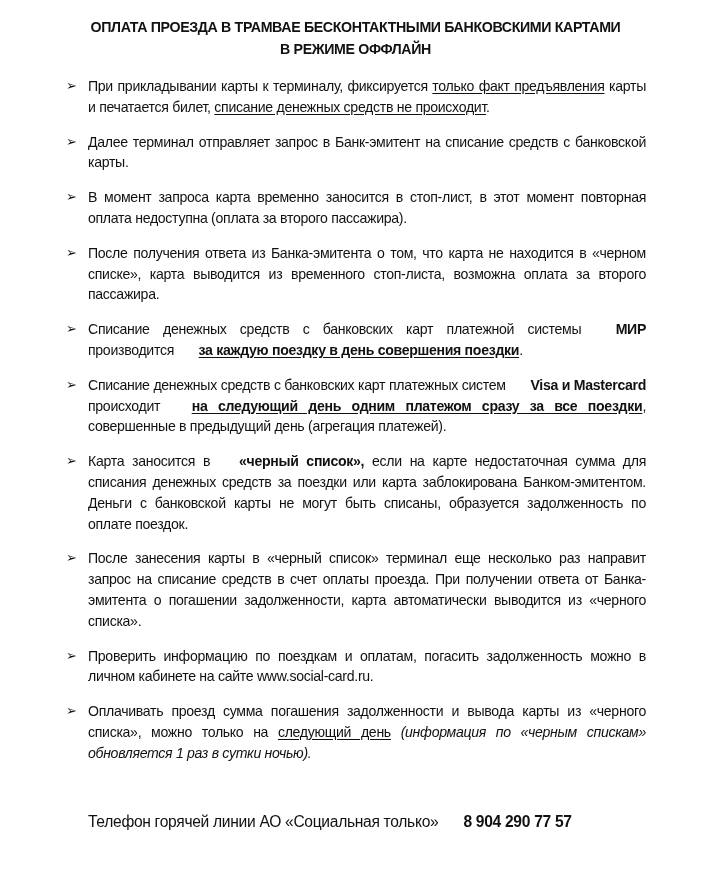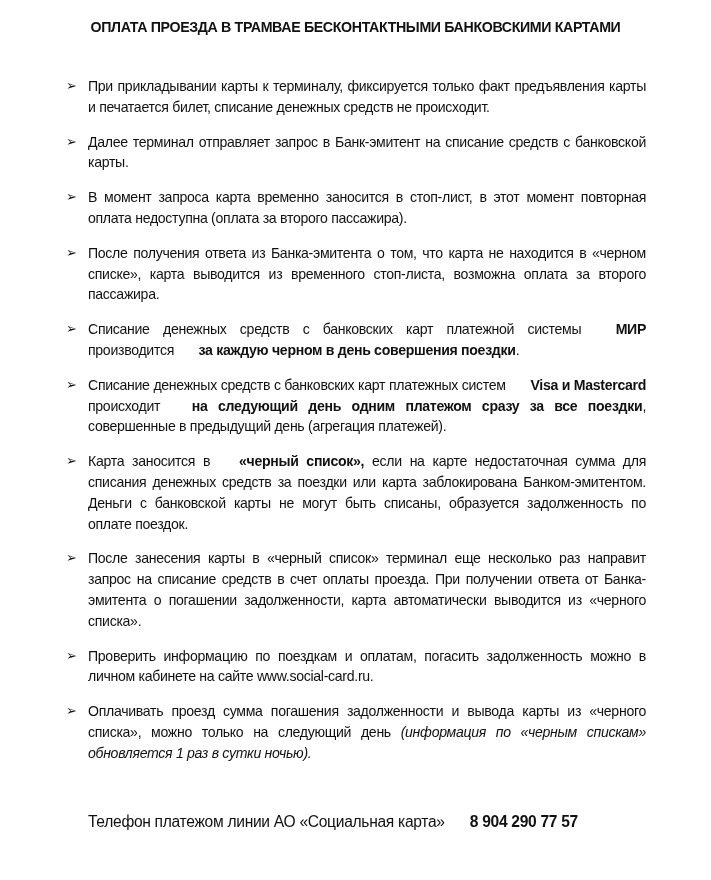--- a/index.html
+++ b/index.html
@@ -8,32 +8,33 @@
   .title {
     position: absolute; left: 40px; width: 631px; top: 16px;
     text-align: center; font-family: "Liberation Sans", sans-serif;
     font-weight: bold; font-size: 14.2px; line-height: 22px; letter-spacing: -0.35px;
   }
   .list { position: absolute; left: 66px; top: 76px; width: 580px; margin: 0; padding: 0; list-style: none; }
   .item { position: relative; padding-left: 22px; margin: 0 0 14px 0;
     font-family: "Liberation Sans", sans-serif; font-size: 14.1px; line-height: 20.8px;
     text-align: justify; letter-spacing: -0.3px; }
   .bullet { position: absolute; left: 0; top: 0; font-size: 13px; line-height: 20.8px; }
-  .u { text-underline-offset: 2px; }
+  .u { text-decoration: underline; text-underline-offset: 2px; }
   .b { font-weight: bold; margin-left: 21px; }
   .i { font-style: italic; }
   .footer { position: absolute; left: 88px; top: 811px; font-family: "Liberation Sans", sans-serif;
     font-size: 15.6px; line-height: 22px; letter-spacing: -0.3px; white-space: nowrap; }
 </style>
 </head>
 <body>
 
 <div class="page">
   <div class="title">
     <div>ОПЛАТА ПРОЕЗДА В ТРАМВАЕ БЕСКОНТАКТНЫМИ БАНКОВСКИМИ КАРТАМИ</div>
+    <div>В РЕЖИМЕ ОФФЛАЙН</div>
   </div>
 
   <ul class="list">
     <li class="item">
       <span class="bullet">➢</span>
       <span>При прикладывании карты к терминалу, фиксируется </span><span class="u">только факт предъявления</span><span> карты  и печатается билет, </span><span class="u">списание денежных средств не происходит</span><span>.</span>
     </li>
     <li class="item">
       <span class="bullet">➢</span>
       <span>Далее терминал отправляет запрос в Банк-эмитент на списание средств с банковской карты.</span>
@@ -41,21 +42,21 @@
     <li class="item">
       <span class="bullet">➢</span>
       <span>В момент запроса карта временно заносится в стоп-лист, в этот момент повторная оплата недоступна (оплата за второго пассажира).</span>
     </li>
     <li class="item">
       <span class="bullet">➢</span>
       <span>После получения ответа из Банка-эмитента о том, что карта не находится в «черном списке», карта выводится из временного стоп-листа, возможна оплата за второго пассажира.</span>
     </li>
     <li class="item">
       <span class="bullet">➢</span>
-      <span>Списание денежных средств с банковских карт платежной системы </span><span class="b">МИР</span><span> производится </span><span class="b u">за каждую черном в день совершения поездки</span><span>.</span>
+      <span>Списание денежных средств с банковских карт платежной системы </span><span class="b">МИР</span><span> производится </span><span class="b u">за каждую поездку в день совершения поездки</span><span>.</span>
     </li>
     <li class="item">
       <span class="bullet">➢</span>
       <span>Списание денежных средств с банковских карт платежных систем </span><span class="b">Visa и Mastercard</span><span> происходит </span><span class="b u">на следующий день одним платежом сразу за все поездки</span><span>, совершенные в предыдущий день (агрегация платежей).</span>
     </li>
     <li class="item">
       <span class="bullet">➢</span>
       <span>Карта заносится в </span><span class="b">«черный список»,</span><span> если на карте недостаточная сумма для списания денежных средств за поездки или карта заблокирована Банком-эмитентом. Деньги с банковской карты не могут быть списаны, образуется задолженность по оплате поездок.</span>
     </li>
     <li class="item">
@@ -66,15 +67,15 @@
       <span class="bullet">➢</span>
       <span>Проверить информацию по поездкам и оплатам, погасить задолженность можно в личном кабинете на сайте www.social-card.ru.</span>
     </li>
     <li class="item">
       <span class="bullet">➢</span>
       <span>Оплачивать проезд сумма погашения задолженности и вывода карты из «черного списка», можно только на </span><span class="u">следующий день</span><span> </span><span class="i">(информация по «черным спискам» обновляется 1 раз в сутки ночью).</span>
     </li>
   </ul>
 
   <div class="footer">
-    <span>Телефон платежом линии  АО «Социальная карта»  </span><span class="b">8 904 290 77 57</span>
+    <span>Телефон горячей линии  АО «Социальная только»  </span><span class="b">8 904 290 77 57</span>
   </div>
 </div>
 
 </body></html>

